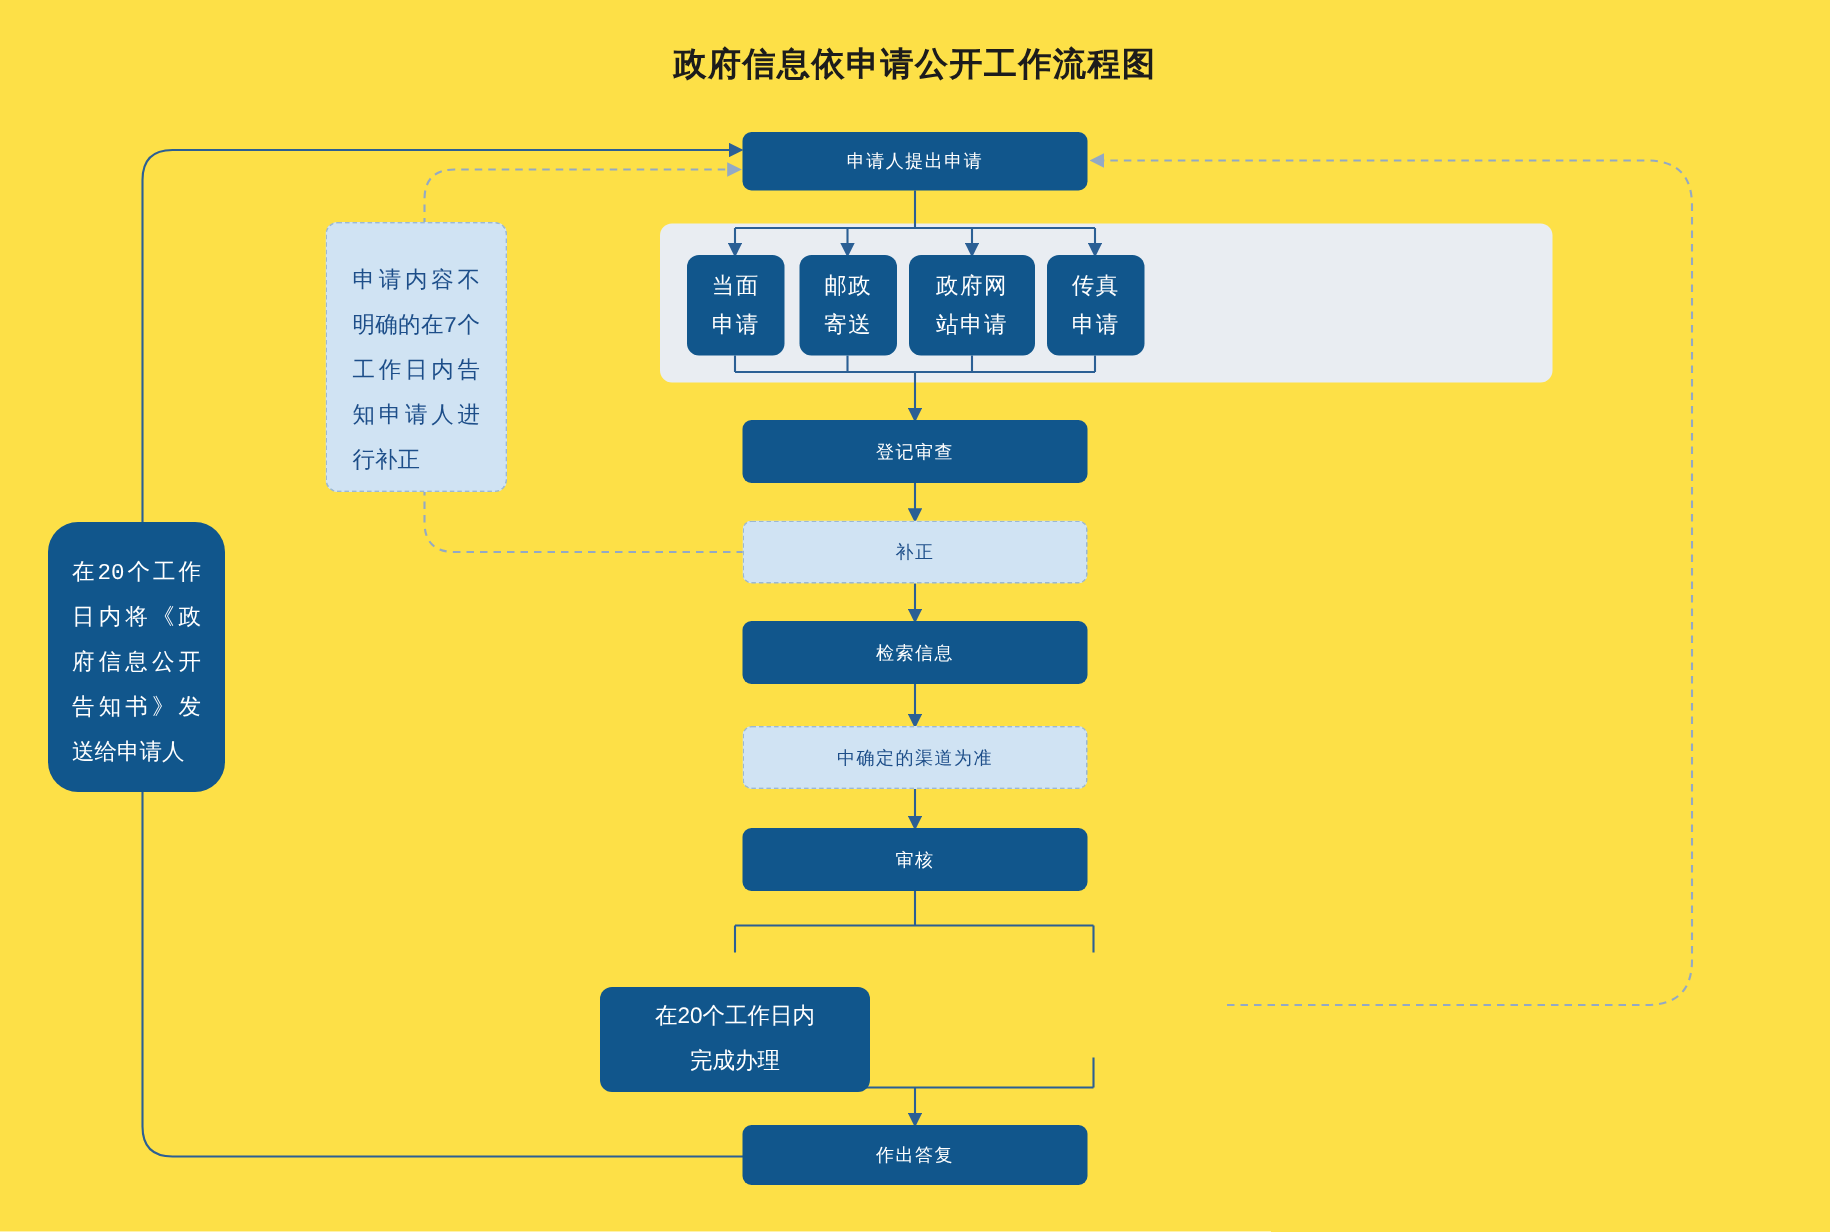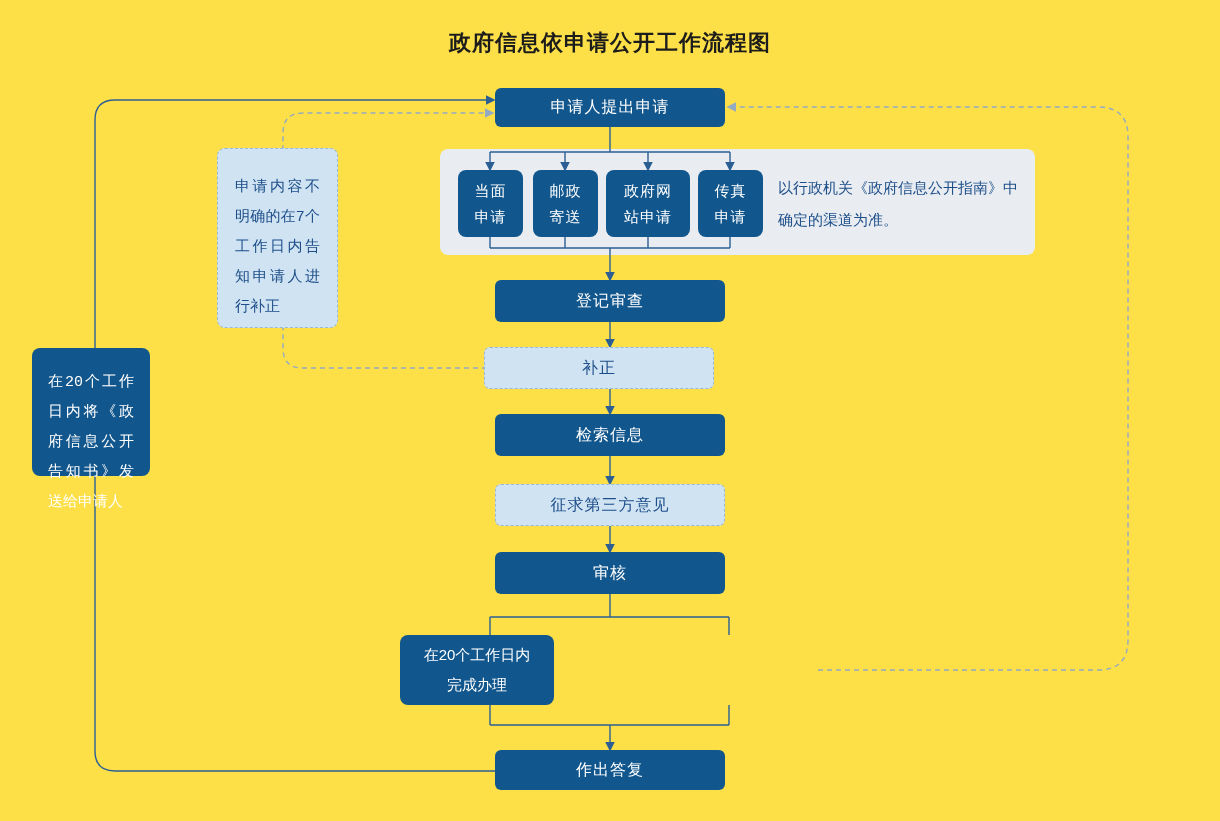--- a/index.html
+++ b/index.html
@@ -7,28 +7,28 @@
   .canvas{position:relative;width:1220px;height:821px;background:#fde047;overflow:hidden;padding-left:21px;}
   .title{position:absolute;left:0;top:28px;width:1220px;text-align:center;
          font-size:22px;font-weight:bold;color:#1c1c1c;letter-spacing:1px;}
   .layer{position:absolute;left:0;top:0;z-index:1;}
   .gray-container{position:absolute;left:440px;top:149px;width:595px;height:106px;
          background:#e9edf2;border-radius:8px;z-index:0;}
   .node{position:absolute;z-index:2;box-sizing:border-box;display:flex;
         align-items:center;justify-content:center;text-align:center;}
   .dark{background:#11568c;color:#ffffff;border-radius:6px;}
   .light{background:#d0e3f3;color:#1d4e89;border:1px dashed #9bb8d4;border-radius:6px;}
-  .mid{font-size:16px;letter-spacing:1px;}
+  .mid{font-size:12px;letter-spacing:1px;}
   .chan{font-size:15px;line-height:26px;white-space:pre-line;border-radius:8px;letter-spacing:1px;}
   .branch{font-size:15px;line-height:30px;white-space:pre-line;border-radius:8px;}
   .tall{display:block;text-align:justify;text-justify:inter-character;font-size:15px;z-index:2;font-family:Liberation Mono, monospace;}
   .note-text{position:absolute;left:778px;top:172px;width:250px;color:#1d4e89;
         font-size:15px;line-height:32px;z-index:2;}
-  .tall-dark{left:32px;top:348px;width:118px;height:128px;padding:20px 16px 0 16px;
-        line-height:30px;border-radius:8px;}
+  .tall-dark{left:32px;top:348px;width:118px;height:180px;padding:20px 16px 0 16px;
+        line-height:30px;border-radius:20px;}
   .tall-correct{left:217px;top:148px;width:121px;height:180px;padding:24px 17px 0 17px;
         line-height:30px;border-radius:8px;}
   .tall-right{left:1068px;top:343px;width:120px;height:184px;padding:15px 16px 0 16px;
         line-height:28px;border-radius:8px;}
 </style>
 </head>
 <body>
 
 <div class="canvas">
 
@@ -77,29 +77,28 @@
 
   <div class="node dark chan" style="left:458px;top:170px;width:65px;height:67px;">当面
 申请</div>
   <div class="node dark chan" style="left:606px;top:170px;width:84px;height:67px;">政府网
 站申请</div>
   <div class="node dark chan" style="left:533px;top:170px;width:65px;height:67px;">邮政
 寄送</div>
   <div class="node dark chan" style="left:698px;top:170px;width:65px;height:67px;">传真
 申请</div>
 
-  <div class="note-text">以行政机关《政府信息公开指南》中确定的渠道为准。</div>
 
   <div class="node dark mid" style="left:495px;top:280px;width:230px;height:42px;">登记审查</div>
-  <div class="node light mid" style="left:484px;top:347px;width:230px;height:42px;font-family:Liberation Mono, monospace;">补正</div>
+  <div class="node light mid" style="left:495px;top:347px;width:230px;height:42px;font-family:Liberation Mono, monospace;">补正</div>
   <div class="node dark mid" style="left:495px;top:414px;width:230px;height:42px;">检索信息</div>
-  <div class="node light mid" style="left:495px;top:484px;width:230px;height:42px;">征求第三方意见</div>
+  <div class="node light mid" style="left:495px;top:484px;width:230px;height:42px;">中确定的渠道为准</div>
   <div class="node dark mid" style="left:495px;top:552px;width:230px;height:42px;">审核</div>
 
-  <div class="node dark branch" style="left:400px;top:635px;width:154px;height:70px;">在20个工作日内
+  <div class="node dark branch" style="left:400px;top:658px;width:180px;height:70px;">在20个工作日内
 完成办理</div>
 
   <div class="node dark mid" style="left:495px;top:750px;width:230px;height:40px;">作出答复</div>
 
   <div class="node dark tall tall-dark">在20个工作日内将《政府信息公开告知书》发送给申请人</div>
   <div class="node light tall tall-correct">申请内容不明确的在7个工作日内告知申请人进行补正</div>
 
 </div>
 
 </body></html>

